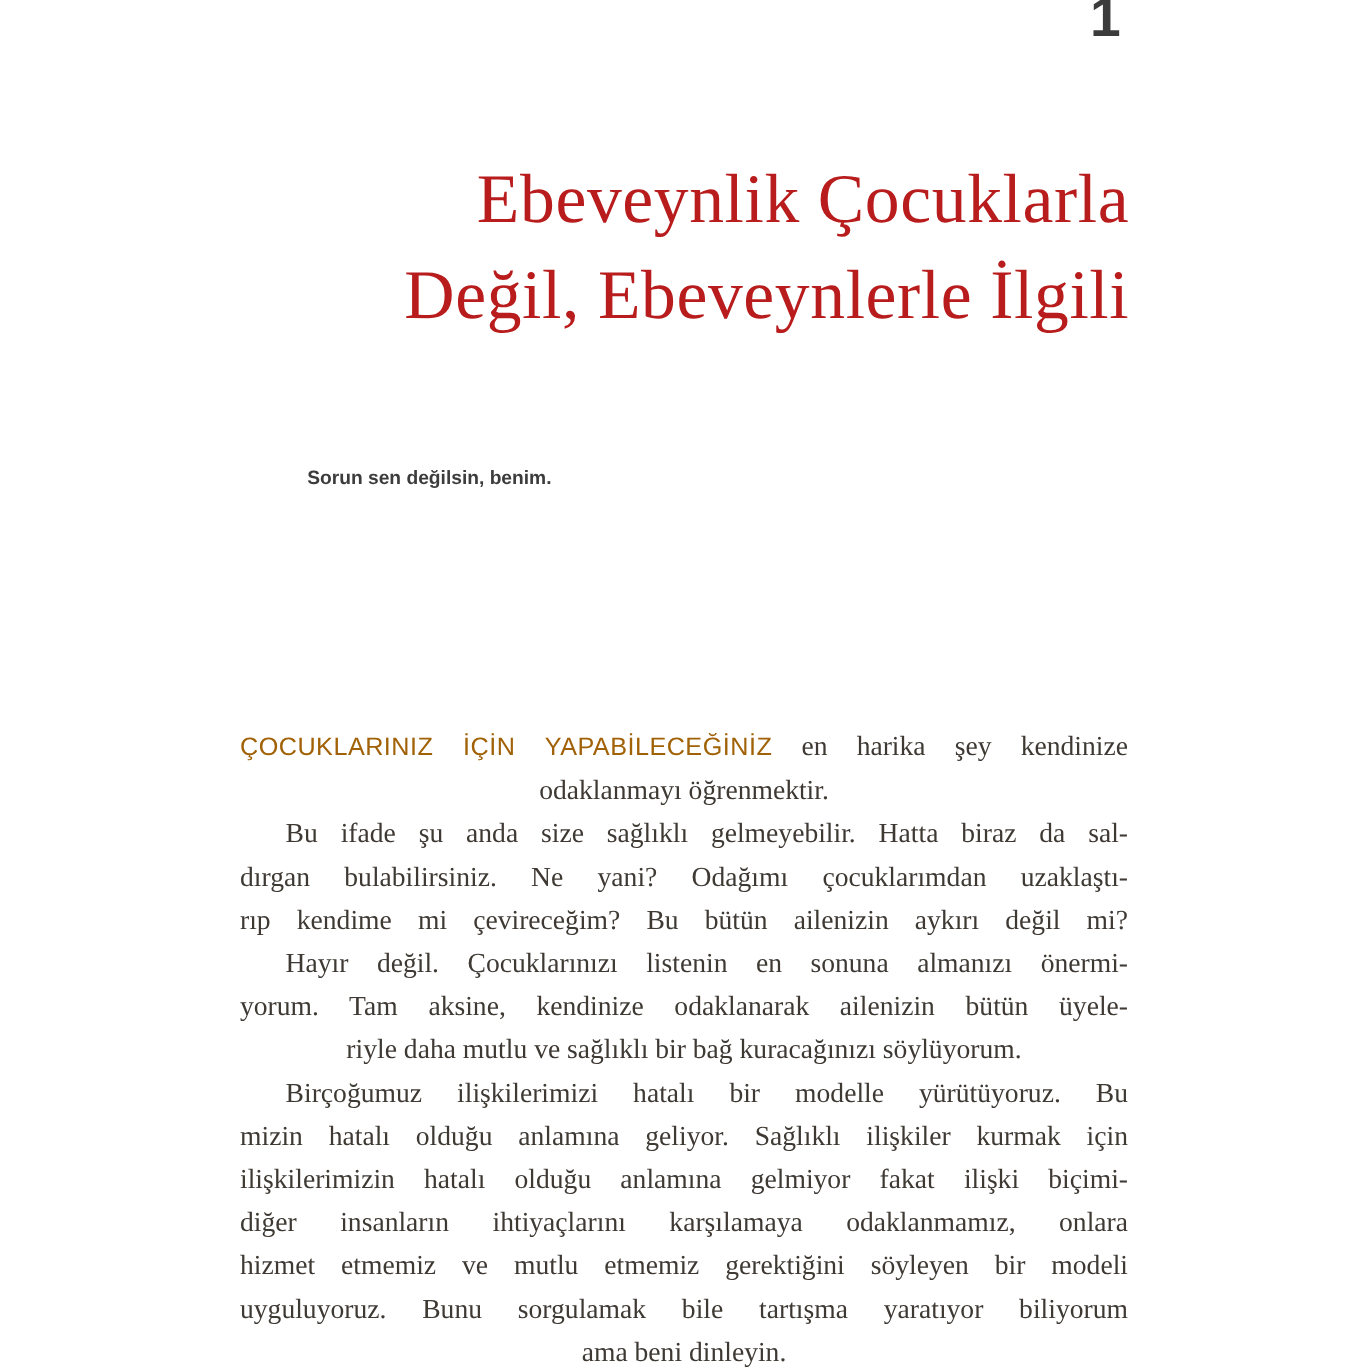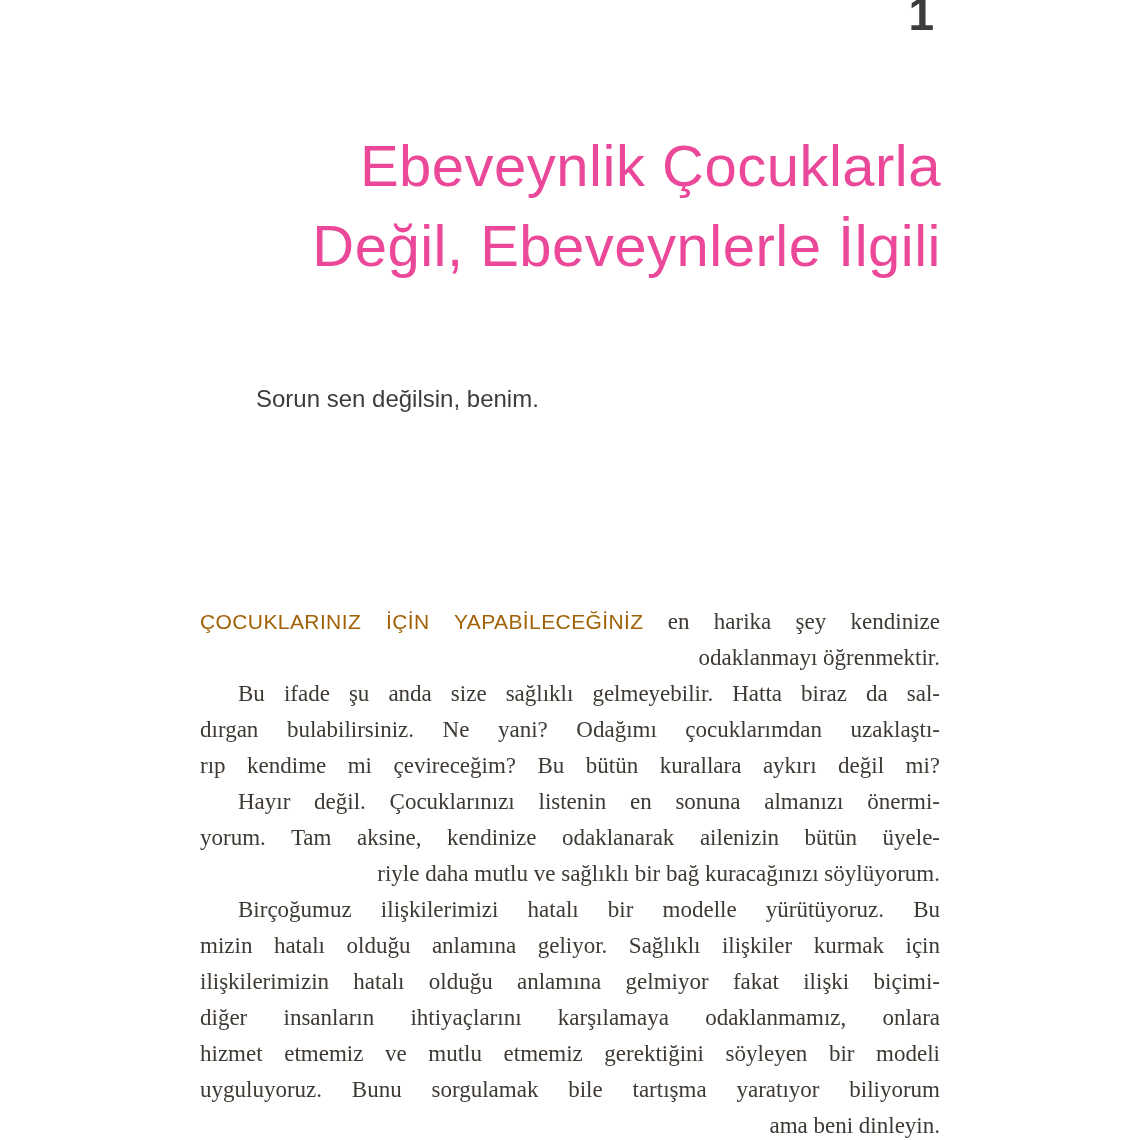--- a/index.html
+++ b/index.html
@@ -24,38 +24,39 @@
     font-size: 46px;
     color: #3c3c3c;
     line-height: 1;
   }
   .title {
     position: absolute;
     top: 126px;
     right: 199px;
     margin: 0;
     text-align: right;
-    font-family: Liberation Sans, sans-serif;
+    font-family: Liberation Serif, serif;
     font-weight: 300;
     font-size: 58px;
     line-height: 80px;
     letter-spacing: 0.5px;
-    color: #ec4899;
+    color: #b91c1c;
     white-space: nowrap;
   }
   .epigraph {
     position: absolute;
     left: 256px;
     top: 384px;
     font-family: "Liberation Sans", sans-serif;
     color: #3c3c3c;
   }
   .epigraph .quote {
-    font-size: 24px;
+    font-size: 16px;
     line-height: 30px;
+    font-weight: bold;
   }
   .epigraph .attr {
     margin-top: 22px;
     font-size: 21px;
     letter-spacing: 0.6px;
     color: #454545;
   }
   .epigraph .attr .work {
     font-style: italic;
     font-size: 19px;
@@ -64,21 +65,21 @@
     position: absolute;
     left: 200px;
     top: 604px;
     width: 740px;
     font-family: "Liberation Serif", serif;
     font-size: 23px;
     line-height: 36px;
     color: #3e3933;
   }
   .body-text .line {
-    text-align: right;
+    text-align: center;
     white-space: normal;
   }
   .body-text .line.just {
     text-align: justify;
     text-align-last: justify;
   }
   .body-text .line.indent {
     text-indent: 38px;
   }
   .body-text .leadin {
@@ -102,21 +103,21 @@
 
   <div class="epigraph">
     <div class="quote">Sorun sen değilsin, benim.</div>
   </div>
 
   <div class="body-text">
       <div class="line just"><span class="leadin">ÇOCUKLARINIZ İÇİN YAPABİLECEĞİNİZ</span> en harika şey kendinize</div>
       <div class="line">odaklanmayı öğrenmektir.</div>
       <div class="line just indent">Bu ifade şu anda size sağlıklı gelmeyebilir. Hatta biraz da sal-</div>
       <div class="line just">dırgan bulabilirsiniz. Ne yani? Odağımı çocuklarımdan uzaklaştı-</div>
-      <div class="line just">rıp kendime mi çevireceğim? Bu bütün kurallara aykırı değil mi?</div>
+      <div class="line just">rıp kendime mi çevireceğim? Bu bütün ailenizin aykırı değil mi?</div>
       <div class="line just indent">Hayır değil. Çocuklarınızı listenin en sonuna almanızı önermi-</div>
       <div class="line just">yorum. Tam aksine, kendinize odaklanarak ailenizin bütün üyele-</div>
       <div class="line">riyle daha mutlu ve sağlıklı bir bağ kuracağınızı söylüyorum.</div>
       <div class="line just indent">Birçoğumuz ilişkilerimizi hatalı bir modelle yürütüyoruz. Bu</div>
       <div class="line just">mizin hatalı olduğu anlamına geliyor. Sağlıklı ilişkiler kurmak için</div>
       <div class="line just">ilişkilerimizin hatalı olduğu anlamına gelmiyor fakat ilişki biçimi-</div>
       <div class="line just">diğer insanların ihtiyaçlarını karşılamaya odaklanmamız, onlara</div>
       <div class="line just">hizmet etmemiz ve mutlu etmemiz gerektiğini söyleyen bir modeli</div>
       <div class="line just">uyguluyoruz. Bunu sorgulamak bile tartışma yaratıyor biliyorum</div>
       <div class="line">ama beni dinleyin.</div>

